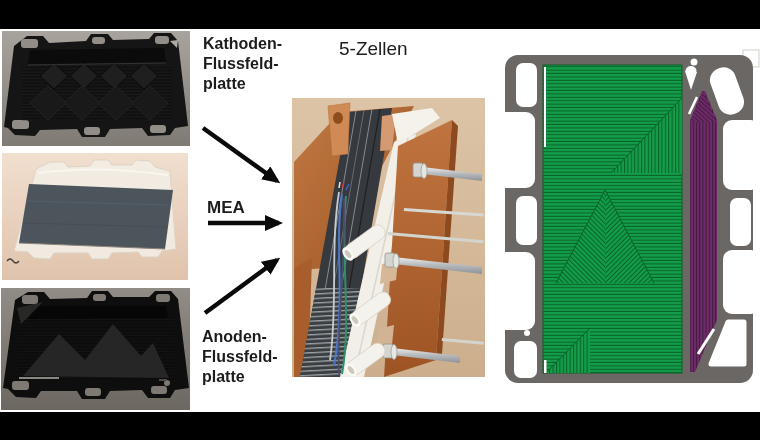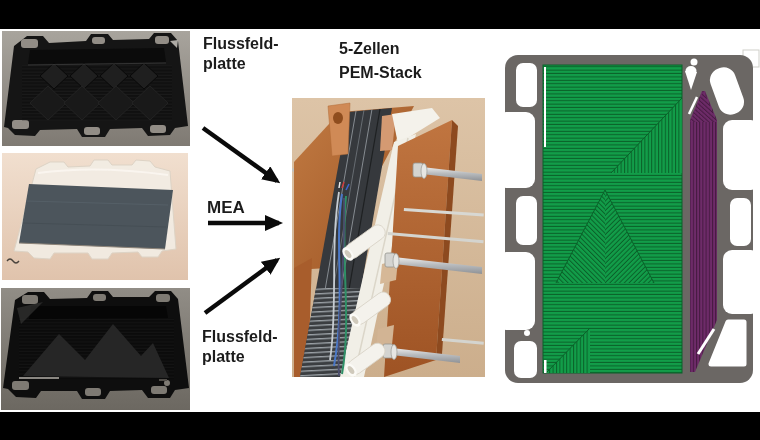--- a/index.html
+++ b/index.html
@@ -5,21 +5,21 @@
   html,body{margin:0;padding:0;background:#ffffff;}
   .stage{position:relative;width:760px;height:440px;background:#ffffff;overflow:hidden;
          font-family:"Liberation Sans",sans-serif;}
   .bar{position:absolute;left:0;width:760px;background:#000;}
   .bar.top{top:0;height:29px;}
   .bar.bottom{top:412px;height:28px;}
   .photo{position:absolute;}
   .photo svg{display:block;}
   .lbl{position:absolute;font-weight:700;color:#1c1c1c;font-size:16px;line-height:20px;}
   .lbl .ln{white-space:pre;}
-  .title{position:absolute;font-weight:700;color:#1c1c1c;font-size:16px;line-height:24px;}
+  .title{position:absolute;font-weight:400;color:#1c1c1c;font-size:19px;line-height:24px;}
   .mea{font-size:17px;}
   .arrows{position:absolute;left:195px;top:30px;width:100px;height:370px;pointer-events:none;z-index:3;}
 </style>
 </head>
 <body>
 
 <div class="stage">
 
   <div class="bar top"></div>
   <div class="bar bottom"></div>
@@ -112,36 +112,37 @@
       <polygon points="30,18 165,18 167,30 28,31" fill="#060606"></polygon>
       <rect x="18" y="30" width="155" height="62" fill="url(#streak)" opacity="0.18"></rect>
       <path d="M22,88 L58,46 L84,72 L112,36 L140,68 L152,55 L168,90 Z" fill="#262626"></path>
       <polygon points="16,20 42,14 20,36" fill="#3a3a38" opacity="0.6"></polygon>
       <line x1="18" y1="90" x2="58" y2="90" stroke="#b5b1aa" stroke-width="1.5"></line>
       <rect x="158" y="91" width="8" height="2" fill="#504d48"></rect>
     </svg>
   </div>
 
   <div class="lbl" style="left:203px;top:34px;">
+    <div class="ln">Kathoden-</div>
     <div class="ln">Flussfeld-</div>
     <div class="ln">platte</div>
   </div>
 
   <div class="lbl mea" style="left:207px;top:198px;">
     <div class="ln">MEA</div>
   </div>
 
   <div class="lbl" style="left:202px;top:327px;">
+    <div class="ln">Anoden-</div>
     <div class="ln">Flussfeld-</div>
     <div class="ln">platte</div>
   </div>
 
   <div class="title" style="left:339px;top:37px;">
     <div class="ln">5-Zellen</div>
-    <div class="ln">PEM-Stack</div>
   </div>
 
   <svg class="arrows" viewBox="0 0 100 370">
     <defs>
       <marker id="ah" markerUnits="userSpaceOnUse" markerWidth="18" markerHeight="16" refX="14" refY="8" orient="auto">
         <path d="M0,0 L18,8 L0,16 Z" fill="#0a0a0a"></path>
       </marker>
     </defs>
     <line x1="8" y1="98" x2="82" y2="151" stroke="#0a0a0a" stroke-width="4.5" marker-end="url(#ah)"></line>
     <line x1="13" y1="193" x2="84" y2="193" stroke="#0a0a0a" stroke-width="4.5" marker-end="url(#ah)"></line>

